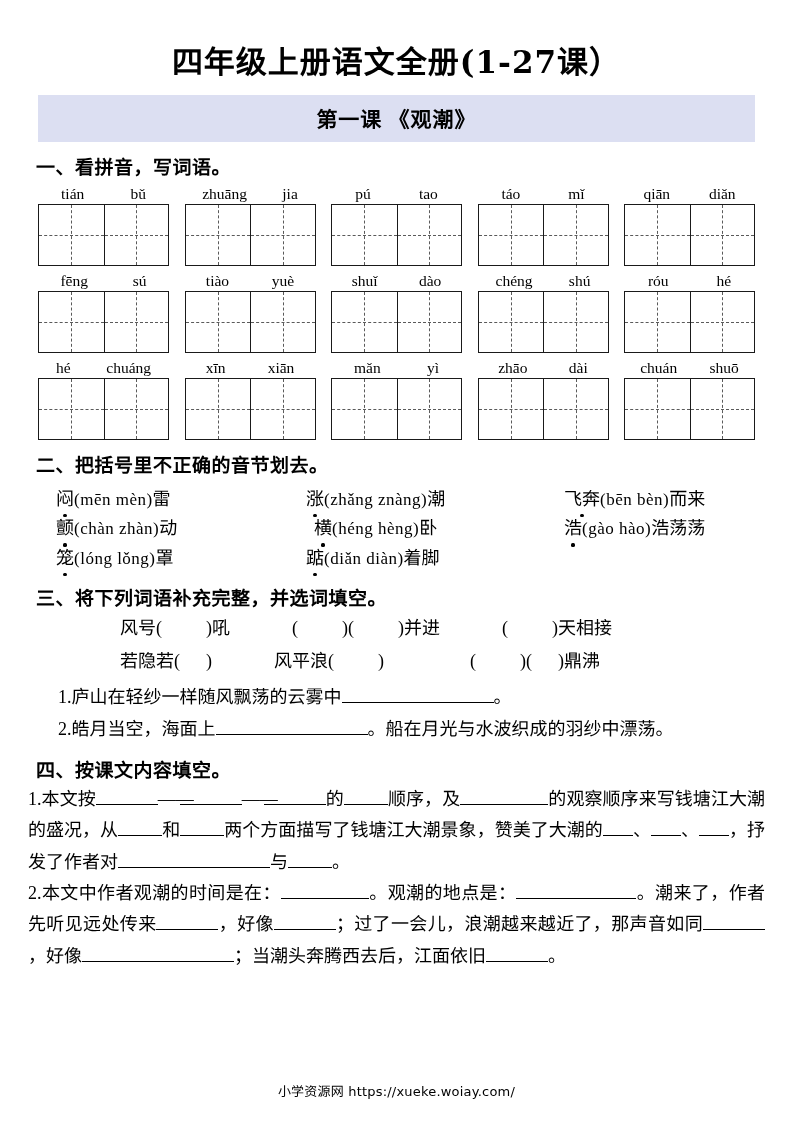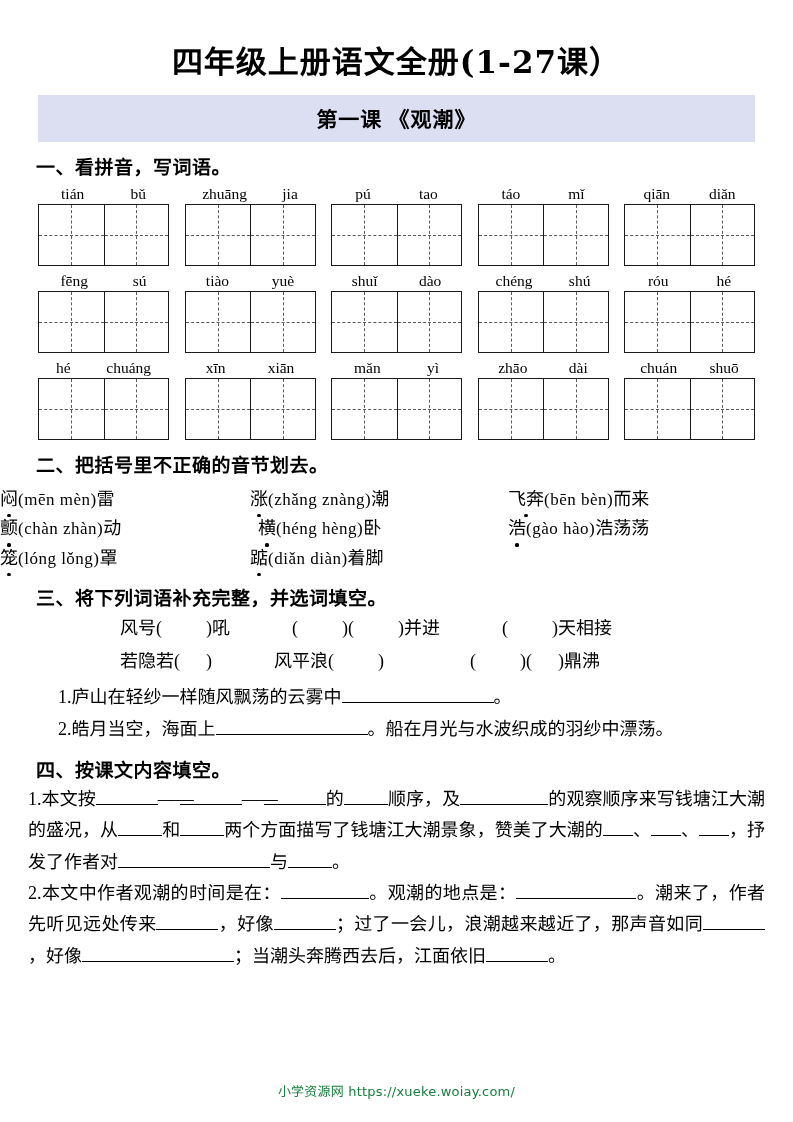--- a/index.html
+++ b/index.html
@@ -114,20 +114,21 @@
     position: absolute;
     top: 50%;
     left: 0;
     right: 0;
     border-top: 1.2px dashed #5a5a5a;
   }
 
   
   .xuanze {
     margin: 8px 0 0 0;
+    padding-left: 56px;
     padding-right: 26px;
   }
   .xz-row {
     display: flex;
     font-size: 18px;
     line-height: 1.62;
     white-space: nowrap;
   }
   .xz-col { }
   .xz-col.c1 { width: 250px; }
@@ -199,21 +200,21 @@
   }
   .kewen p { margin: 0; }
 
   
   .watermark {
     position: absolute;
     left: 0;
     right: 0;
     bottom: 22px;
     text-align: center;
-    color: #15803d;
+    color: #000000;
     font-family: "DejaVu Sans", "Liberation Sans", sans-serif;
     font-size: 13px;
     letter-spacing: 0.2px;
   }
 </style>
 </head>
 <body>
 
 <div class="page">
 

